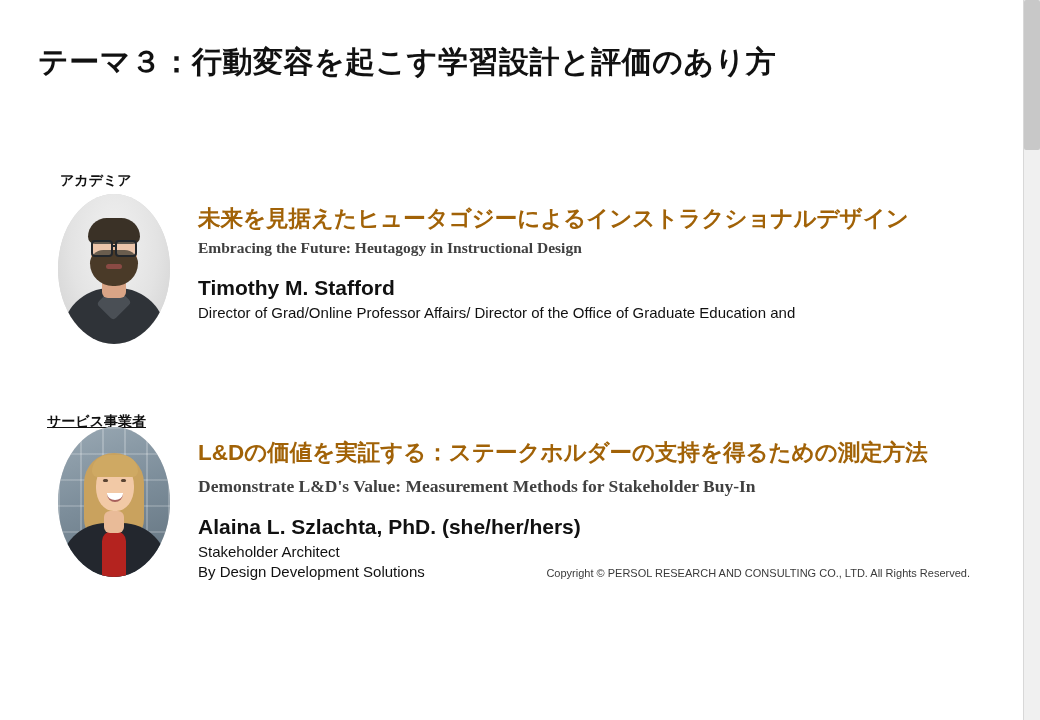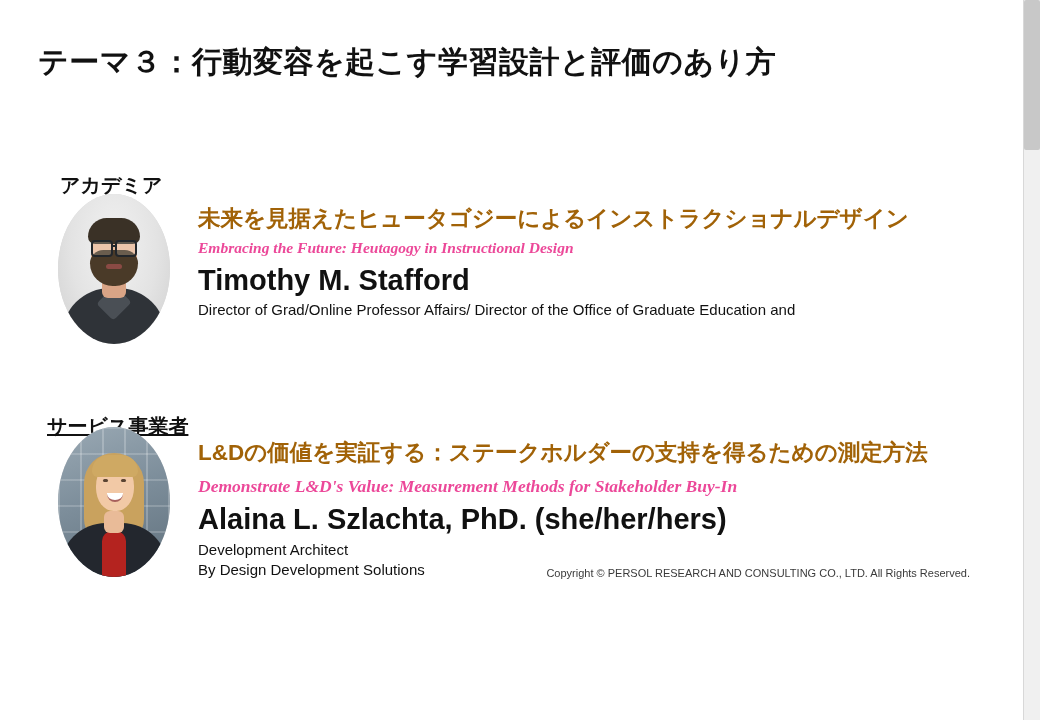--- a/index.html
+++ b/index.html
@@ -61,21 +61,21 @@
   .section {
     position: absolute;
     left: 0;
     width: 1000px;
   }
   .section-academia { top: 172px; }
   .section-service { top: 405px; }
 
   .cat-label {
     position: absolute;
-    font-size: 20px;
+    font-size: 14px;
     font-weight: bold;
     color: #111111;
     white-space: nowrap;
   }
   .cat-label-academia { left: 60px; top: 0px; }
   .cat-label-service { left: 47px; top: 8px; text-decoration: underline; }
 
   .portrait {
     position: absolute;
     left: 58px;
@@ -232,32 +232,31 @@
     font-weight: bold;
     color: #a16207;
     line-height: 1.15;
     white-space: nowrap;
   }
   .title-en {
     margin-top: 7px;
     font-family: "Liberation Serif", serif;
     font-size: 15.5px;
     font-weight: bold;
-    color: #ec4899;
+    color: #404040;
     line-height: 1.15;
     white-space: nowrap;
-    font-style: italic;
   }
   .title-en.large {
     font-size: 17.5px;
     margin-top: 10px;
   }
   .person-name {
-    margin-top: 6px;
-    font-size: 29px;
+    margin-top: 18px;
+    font-size: 21px;
     font-weight: bold;
     color: #111111;
     line-height: 1.2;
     white-space: nowrap;
   }
   .person-desc {
     margin-top: 3px;
     font-size: 15px;
     color: #111111;
     line-height: 1.35;
@@ -330,21 +329,21 @@
         <div class="p2-eye r"></div>
         <div class="p2-smile"></div>
       </div>
     </div>
 
     <div class="text-block tb-service">
       <div class="title-ja">L&amp;Dの価値を実証する：ステークホルダーの支持を得るための測定方法</div>
       <div class="title-en large">Demonstrate L&amp;D's Value: Measurement Methods for Stakeholder Buy-In</div>
       <div class="person-name">Alaina L. Szlachta, PhD. (she/her/hers)</div>
       <div class="person-desc">
-        <div>Development Architect</div>
+        <div>Stakeholder Architect</div>
         <div>By Design Development Solutions</div>
       </div>
     </div>
   </div>
 
   <div class="copyright">Copyright © PERSOL RESEARCH AND CONSULTING CO., LTD. All Rights Reserved.</div>
 </div>
 
 <div class="right-gutter"></div>
 <div class="scroll-track">

